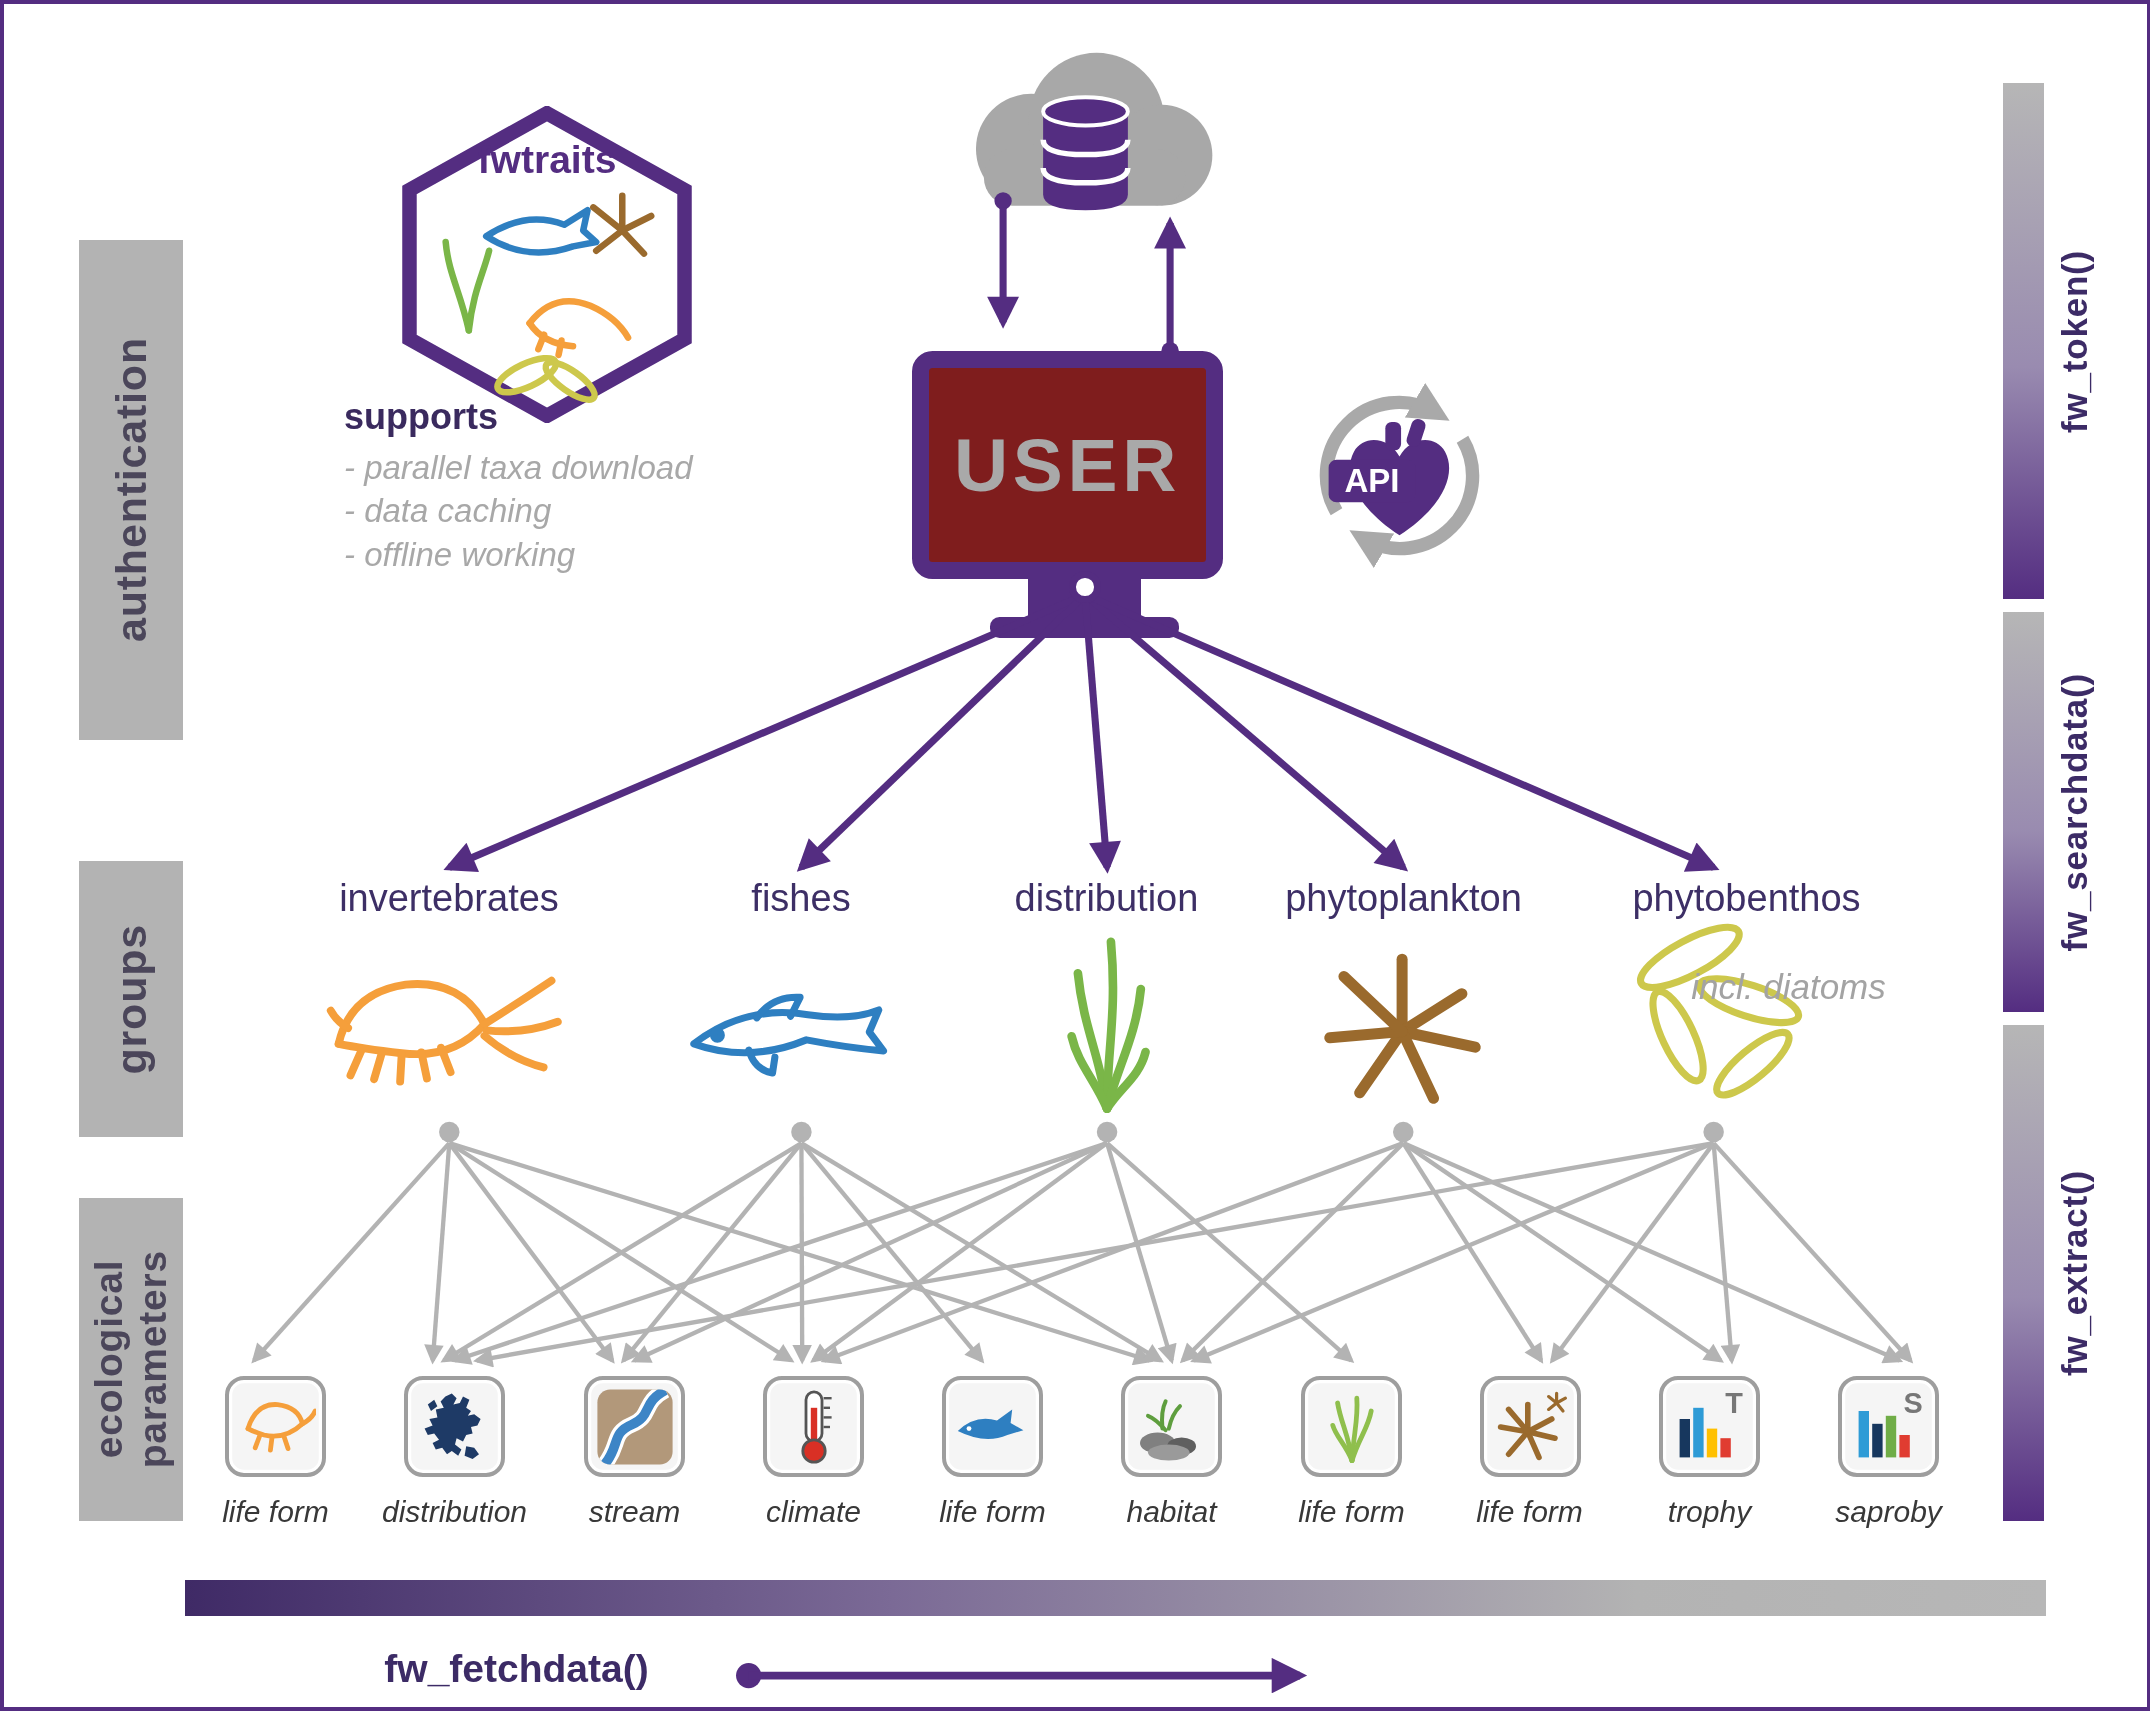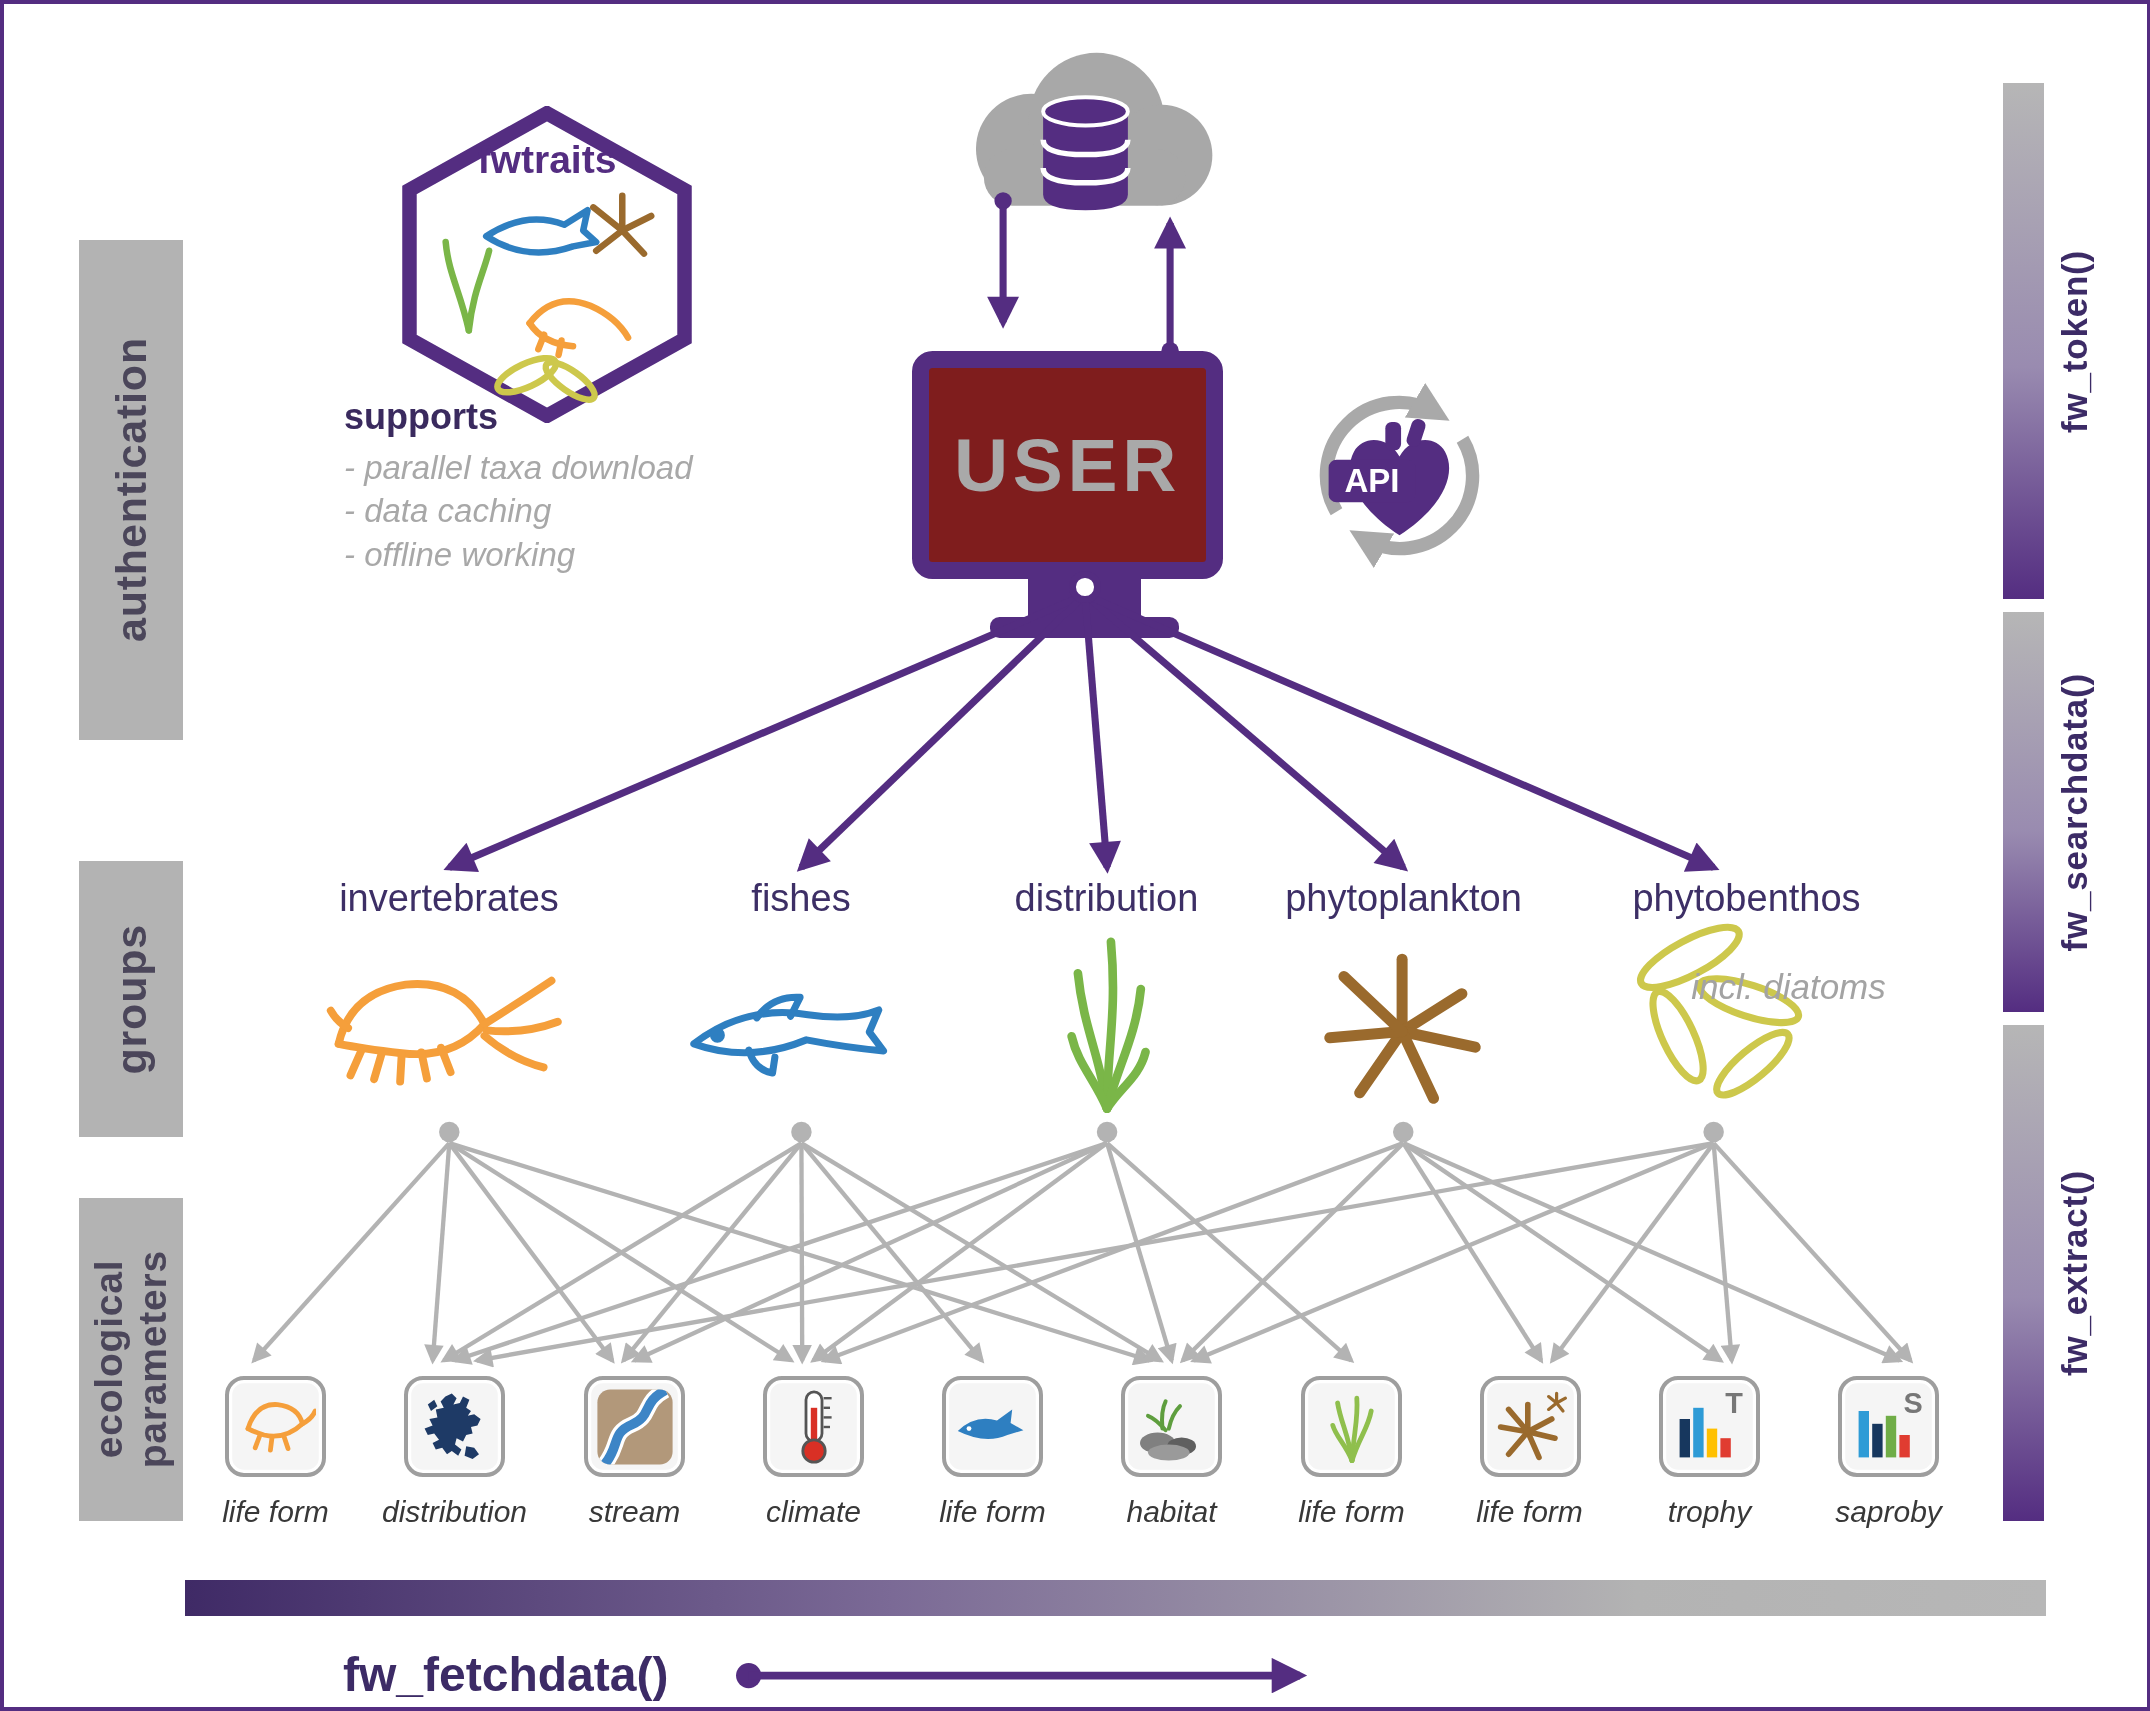--- a/index.html
+++ b/index.html
@@ -63,22 +63,22 @@
           display:flex; align-items:center; justify-content:center; z-index:4; }
   .tile svg { width:80px; height:80px; }
   .tile-label { position:absolute; top:1491px; width:189px; text-align:center;
                 font-size:30px; font-style:italic; color:#383838; z-index:4; }
   .tile-letter { font-size:36px; fill:#777777; font-weight:bold; text-anchor:middle;
                  font-family:"Liberation Sans",sans-serif; }
 
   .bottom-bar { position:absolute; left:181px; top:1576px; width:1861px; height:36px;
                 background:linear-gradient(90deg,#3f2a66 0%, #7b6a96 38%, #b3b3b3 78%, #b7b7b7 100%);
                 z-index:2; }
-  .bottom-label { position:absolute; top:1643px; width:347px; text-align:left;
-                  font-size:48px; font-weight:bold; color:#3c2b66; z-index:2; }
+  .bottom-label { position:absolute; top:1643px; width:347px; text-align:center;
+                  font-size:39px; font-weight:bold; color:#3c2b66; z-index:2; }
 
   svg text { font-family:"Liberation Sans",sans-serif; }
   .hex-title { font-size:27px; font-weight:600; fill:#542d81; text-anchor:middle; }
   .api-text { font-size:42px; font-weight:bold; fill:#ffffff; text-anchor:middle; }
 </style>
 </head>
 <body>
 
 <div class="page">
 

